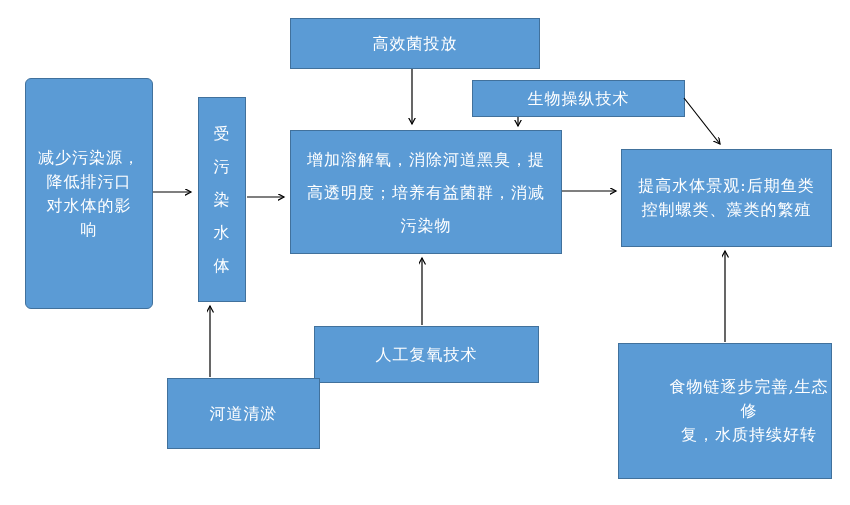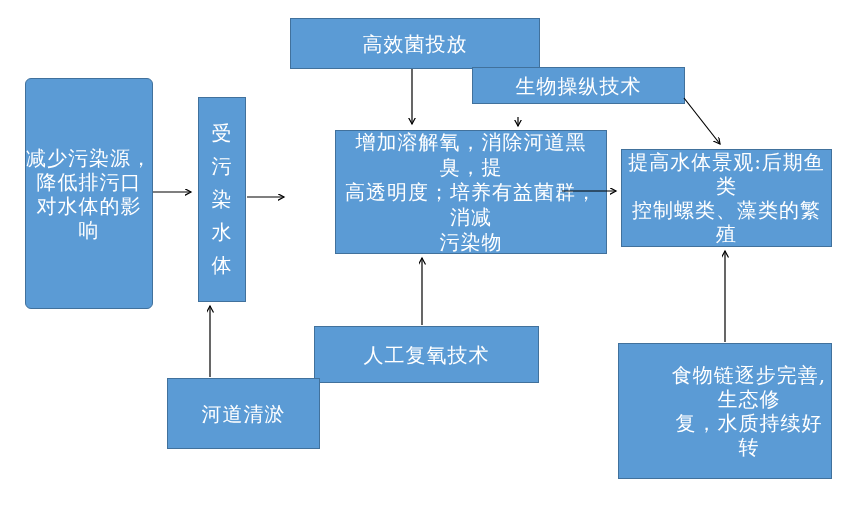--- a/index.html
+++ b/index.html
@@ -23,44 +23,44 @@
   }
   .box {
     position: absolute;
     background: var(--box-fill);
     border: 1.5px solid var(--box-border);
     color: var(--box-text);
     display: flex;
     align-items: center;
     justify-content: center;
     text-align: center;
-    font-size: 20px;
+    font-size: 16px;
     line-height: 24px;
     letter-spacing: 1px;
     white-space: pre-line;
   }
-  .box.big-line { line-height: 25px; margin-left: 45px; }
+  .box.big-line { line-height: 33px; }
   .box.vertical { line-height: 33px; }
   .arrow-layer {
     position: absolute;
     left: 0; top: 0;
     width: 850px; height: 505px;
     pointer-events: none;
   }
   .arrow-layer line { stroke: var(--arrow); stroke-width: 1.2; }
   .arrow-head { stroke: var(--arrow); stroke-width: 1.2; fill: none; }
 </style>
 </head>
 <body>
 
 <div class="canvas">
 
   <div class="box" style="left:290px; top:18px; width:250px; height:51px;">高效菌投放</div>
 
-  <div class="box" style="left:472px; top:67px; width:213px; height:37px;">生物操纵技术</div>
+  <div class="box" style="left:472px; top:80px; width:213px; height:37px;">生物操纵技术</div>
 
   <div class="box" style="left:25px; top:78px; width:128px; height:231px;border-radius:6px;">减少污染源，
 降低排污口
 对水体的影
 响</div>
 
   <div class="box vertical" style="left:198px; top:97px; width:48px; height:205px;">受
 污
 染
 水

